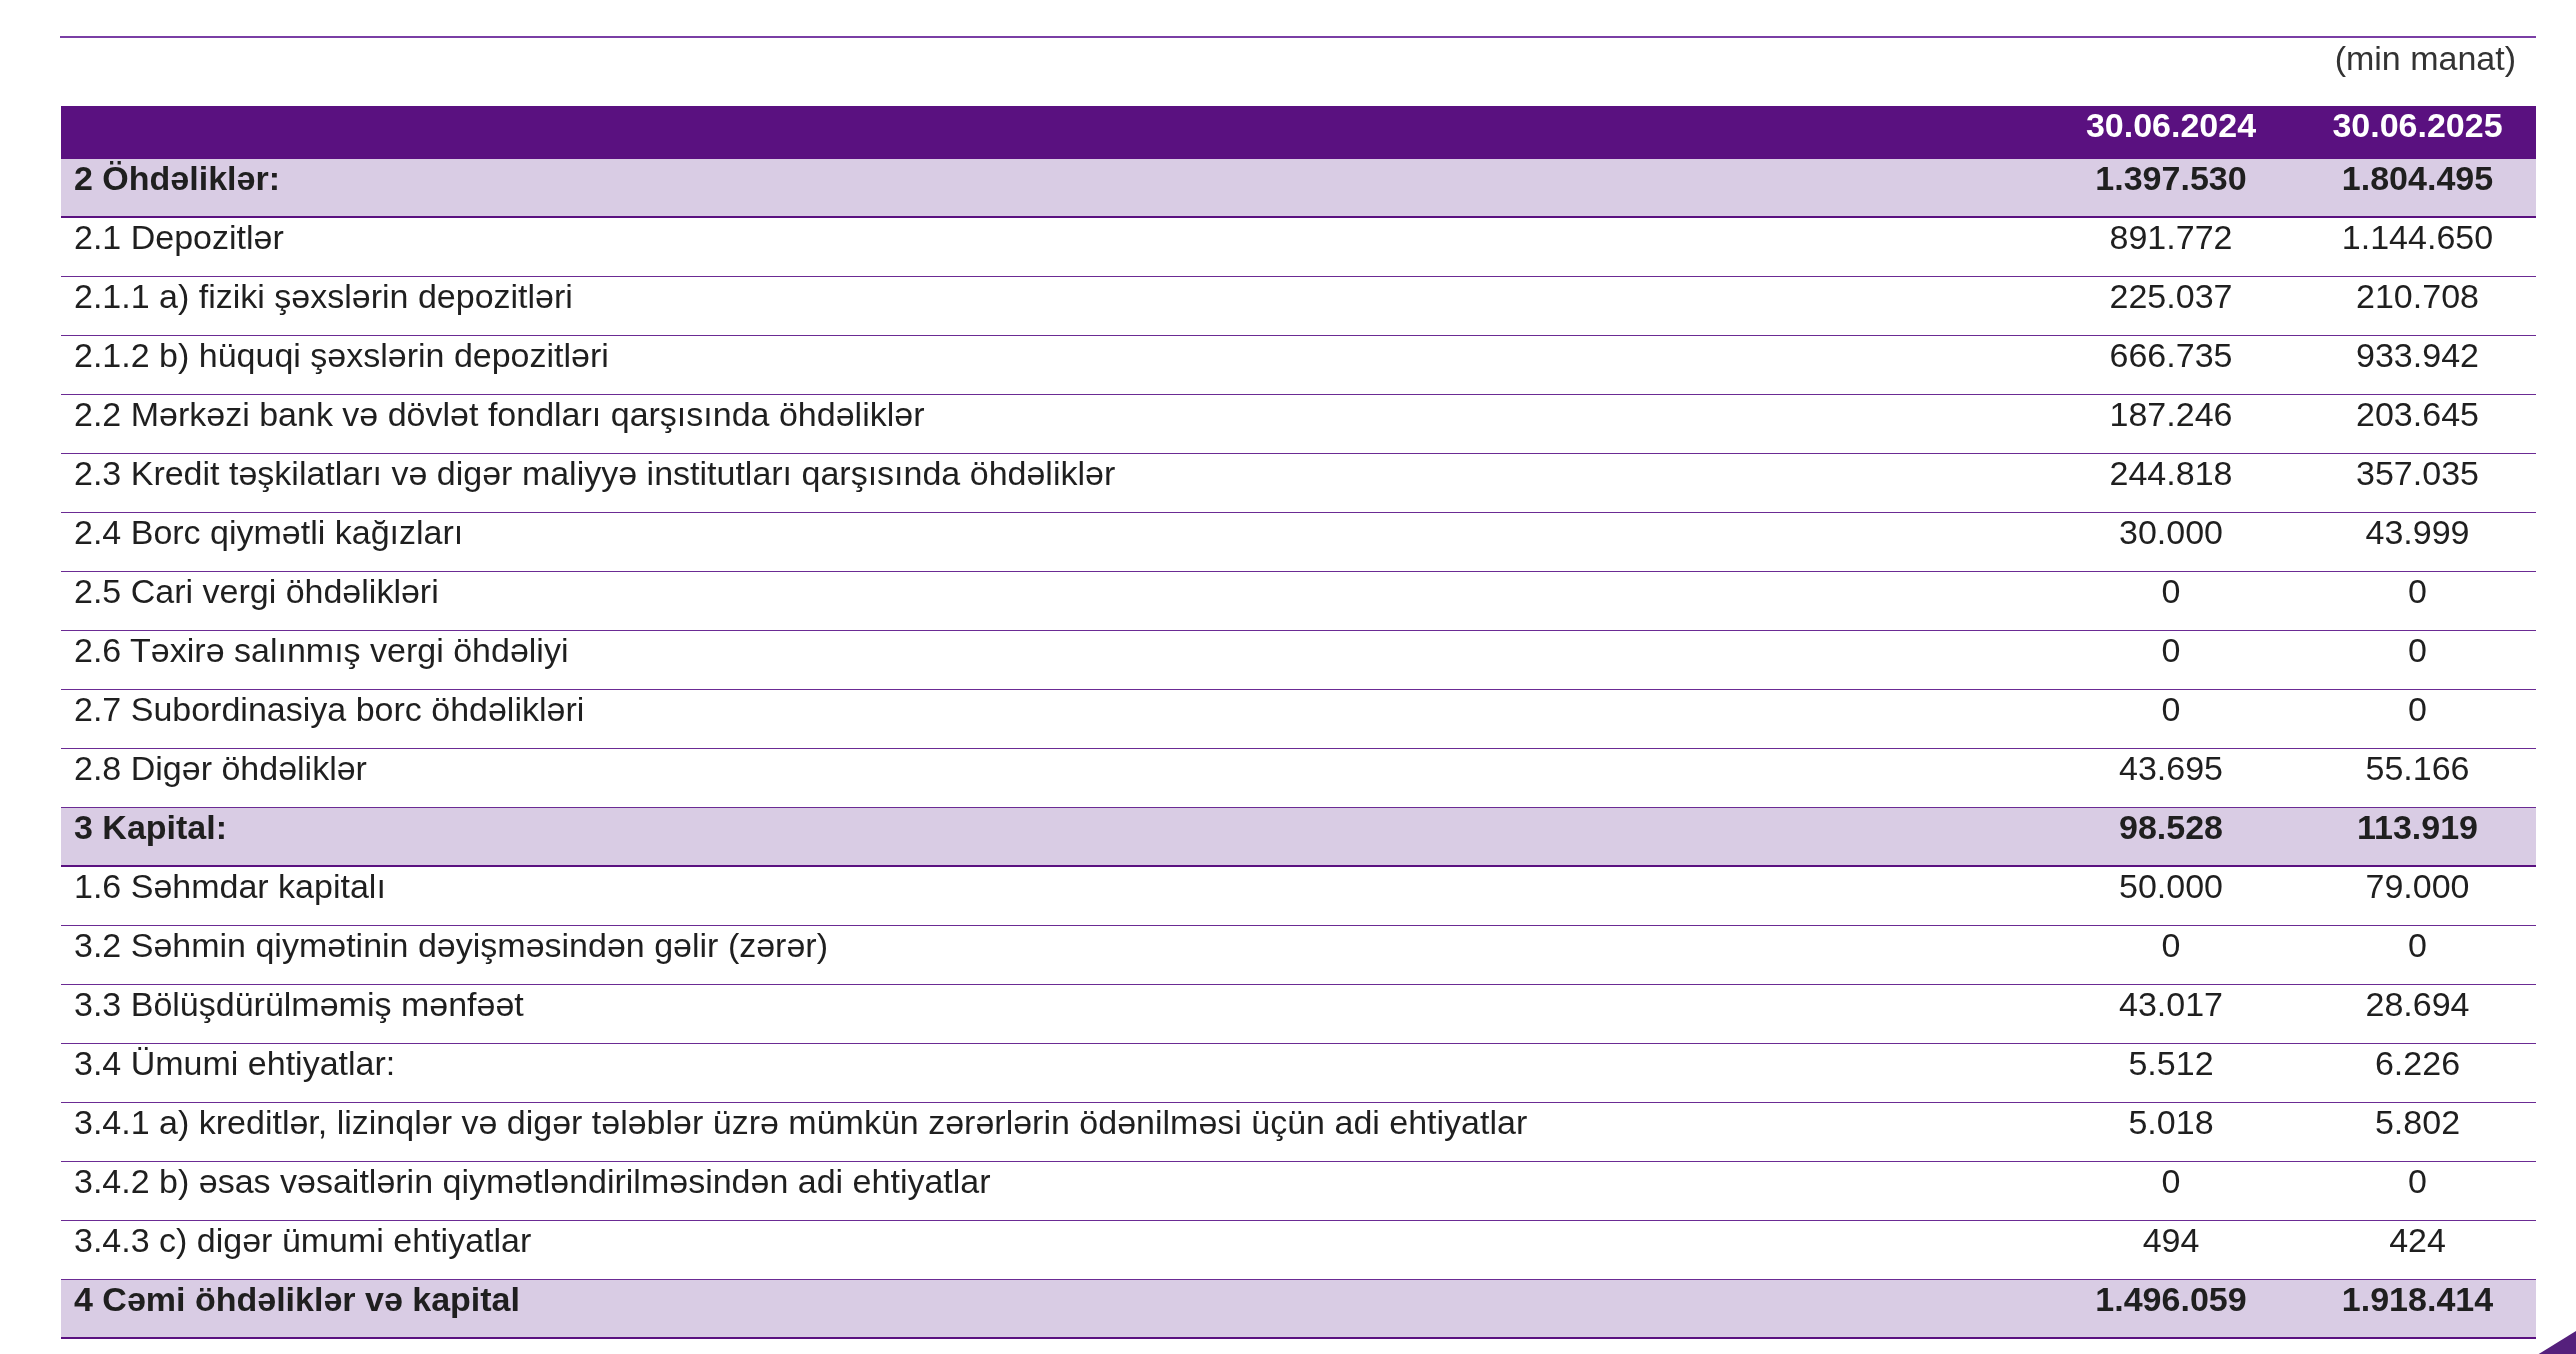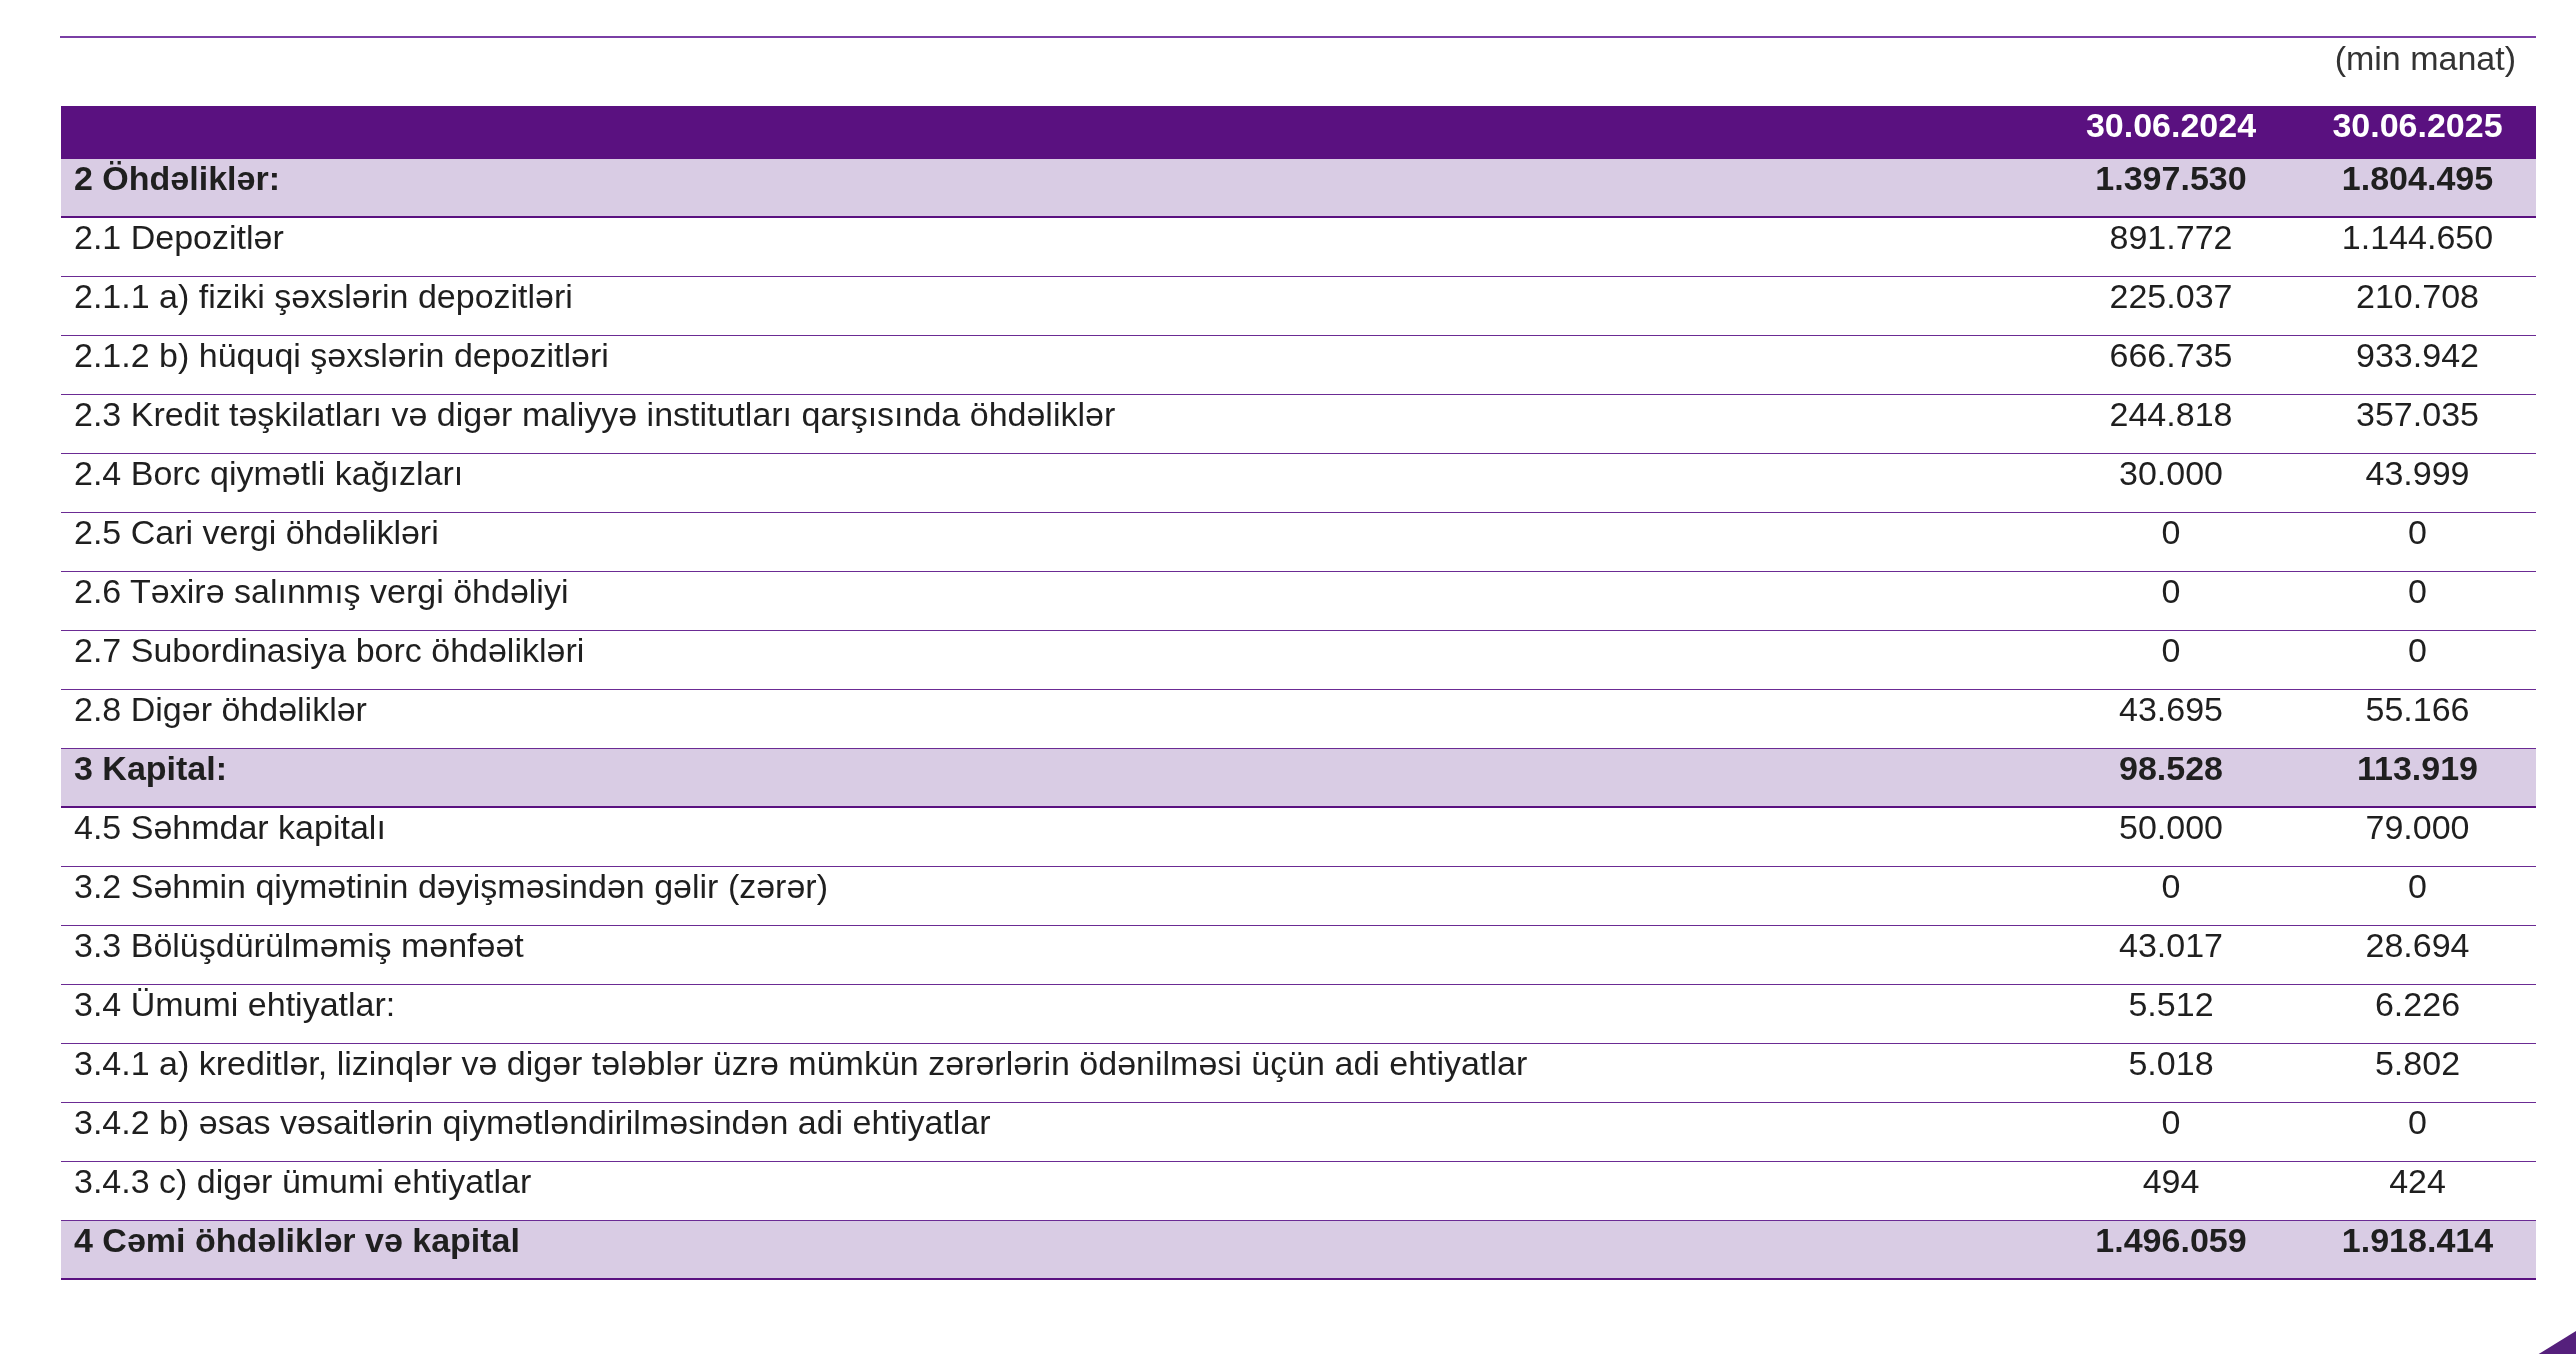--- a/index.html
+++ b/index.html
@@ -83,20 +83,25 @@
     <div class="c label">2.1.1 a) fiziki şəxslərin depozitləri</div>
     <div class="c v2024">225.037</div>
     <div class="c v2025">210.708</div>
   </div>
         <div class="row">
     <div class="c label">2.1.2 b) hüquqi şəxslərin depozitləri</div>
     <div class="c v2024">666.735</div>
     <div class="c v2025">933.942</div>
   </div>
         <div class="row">
+    <div class="c label">2.2 Mərkəzi bank və dövlət fondları qarşısında öhdəliklər</div>
+    <div class="c v2024">187.246</div>
+    <div class="c v2025">203.645</div>
+  </div>
+        <div class="row">
     <div class="c label">2.3 Kredit təşkilatları və digər maliyyə institutları qarşısında öhdəliklər</div>
     <div class="c v2024">244.818</div>
     <div class="c v2025">357.035</div>
   </div>
         <div class="row">
     <div class="c label">2.4 Borc qiymətli kağızları</div>
     <div class="c v2024">30.000</div>
     <div class="c v2025">43.999</div>
   </div>
         <div class="row">
@@ -118,21 +123,21 @@
     <div class="c label">2.8 Digər öhdəliklər</div>
     <div class="c v2024">43.695</div>
     <div class="c v2025">55.166</div>
   </div>
         <div class="row section">
     <div class="c label">3 Kapital:</div>
     <div class="c v2024">98.528</div>
     <div class="c v2025">113.919</div>
   </div>
         <div class="row">
-    <div class="c label">4.5 Səhmdar kapitalı</div>
+    <div class="c label">1.6 Səhmdar kapitalı</div>
     <div class="c v2024">50.000</div>
     <div class="c v2025">79.000</div>
   </div>
         <div class="row">
     <div class="c label">3.2 Səhmin qiymətinin dəyişməsindən gəlir (zərər)</div>
     <div class="c v2024">0</div>
     <div class="c v2025">0</div>
   </div>
         <div class="row">
     <div class="c label">3.3 Bölüşdürülməmiş mənfəət</div>

